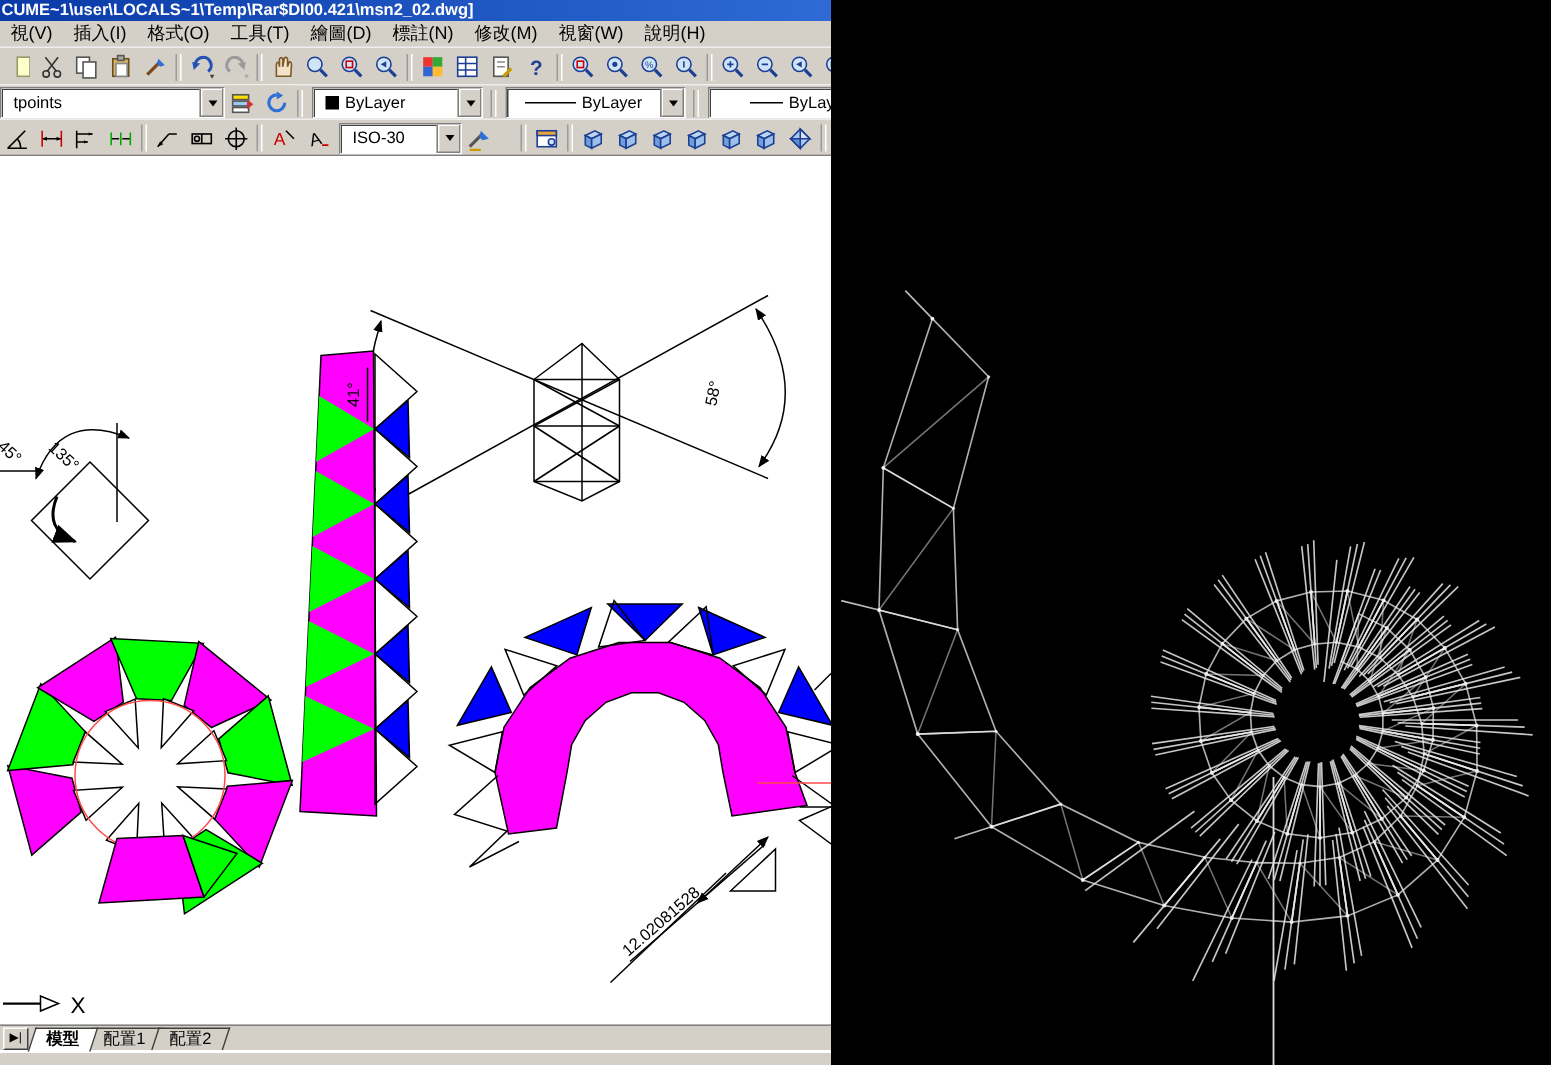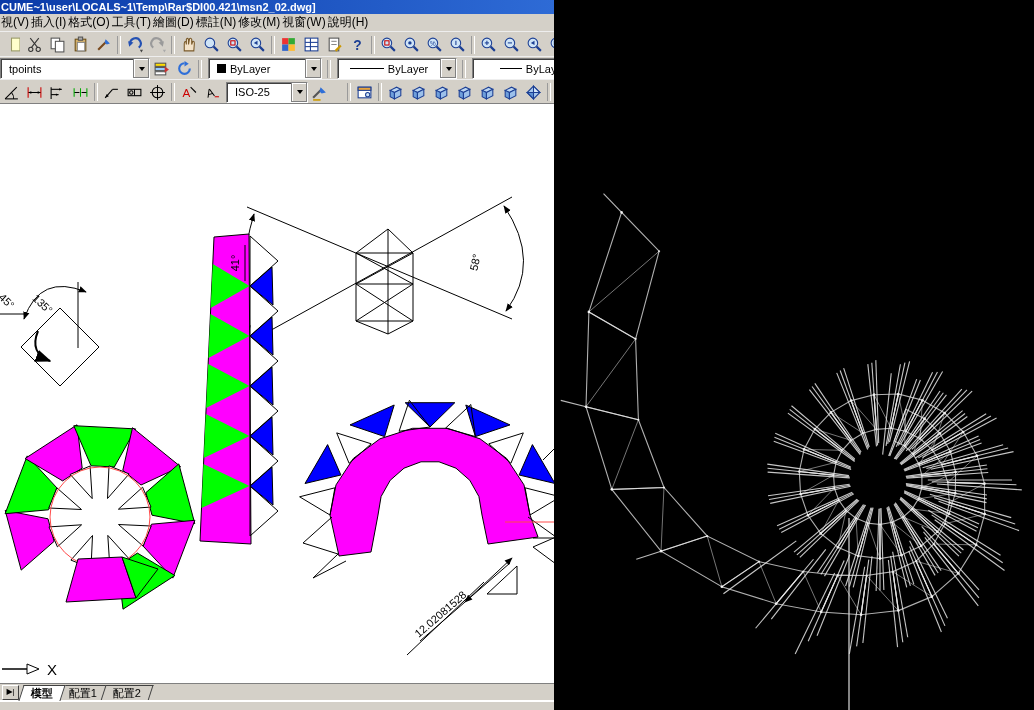--- a/index.html
+++ b/index.html
@@ -4,21 +4,21 @@
 <style>
   html,body{margin:0;padding:0;background:#555;}
   #screen{position:relative;width:1034px;height:710px;overflow:hidden;background:#d4d0c8;
     font-family:"Liberation Sans","DejaVu Sans",sans-serif;-webkit-font-smoothing:none;}
   
   #titlebar{position:absolute;left:0;top:0;width:554px;height:18px;
     background:linear-gradient(90deg,#0a3aa8,#2e6bd6);color:#fff;font-size:11px;font-weight:bold;
     line-height:14px;white-space:nowrap;overflow:hidden;padding-left:1px;}
   #menubar{position:absolute;left:0;top:14px;width:554px;height:17px;background:#d4d0c8;
     display:flex;align-items:center;font-size:12px;color:#000;border-bottom:1px solid #d4d0c8;}
-  .menu-item{padding:1px 1px;white-space:nowrap;}
+  .menu-item{padding:1px 7px;white-space:nowrap;}
   .tb-row{position:absolute;left:0;width:554px;background:#d4d0c8;display:flex;align-items:center;
     border-top:1px solid #eee;}
   #tb1{top:31px;height:25px;}
   #tb2{top:56px;height:23px;}
   #tb3{top:79px;height:24px;}
   .tb-btn{width:21px;height:21px;flex:0 0 auto;display:flex;align-items:center;justify-content:center;
     border:1px solid #d4d0c8;}
   .tb-sep{flex:0 0 auto;width:2px;height:18px;margin:0 2px;border-left:1px solid #9a9a9a;border-right:1px solid #fff;}
   .combo{height:19px;background:#fff;border-top:1px solid #808080;border-left:1px solid #808080;
     border-bottom:1px solid #fff;border-right:1px solid #fff;box-shadow:inset 1px 1px 0 #404040;
@@ -363,21 +363,21 @@
         </svg>
       </div>
       <div class="tb-btn">
         <svg viewBox="0 0 16 16" width="17" height="17">
           <text x="7" y="12" font-size="11" fill="#000" text-anchor="middle" transform="rotate(-15 7 9)">A</text>
           <line x1="11" y1="12" x2="15" y2="12" stroke="#c00"></line>
         </svg>
       </div>
       <div class="combo" style="width:80px;margin-left:3px;">
         <div class="val">
-          <span>ISO-25</span>
+          <span>ISO-30</span>
         </div>
         <div class="drop">
           <div class="darr"></div>
         </div>
       </div>
       <div class="tb-btn">
         <svg viewBox="0 0 16 16" width="17" height="17">
           <line x1="2" y1="13" x2="10" y2="5" stroke="#555" stroke-width="2"></line>
           <polygon points="9,3 14,8 10,9 8,7" fill="#2f6fd8"></polygon>
           <line x1="2" y1="15" x2="9" y2="15" stroke="#c90" stroke-width="1.5"></line>

